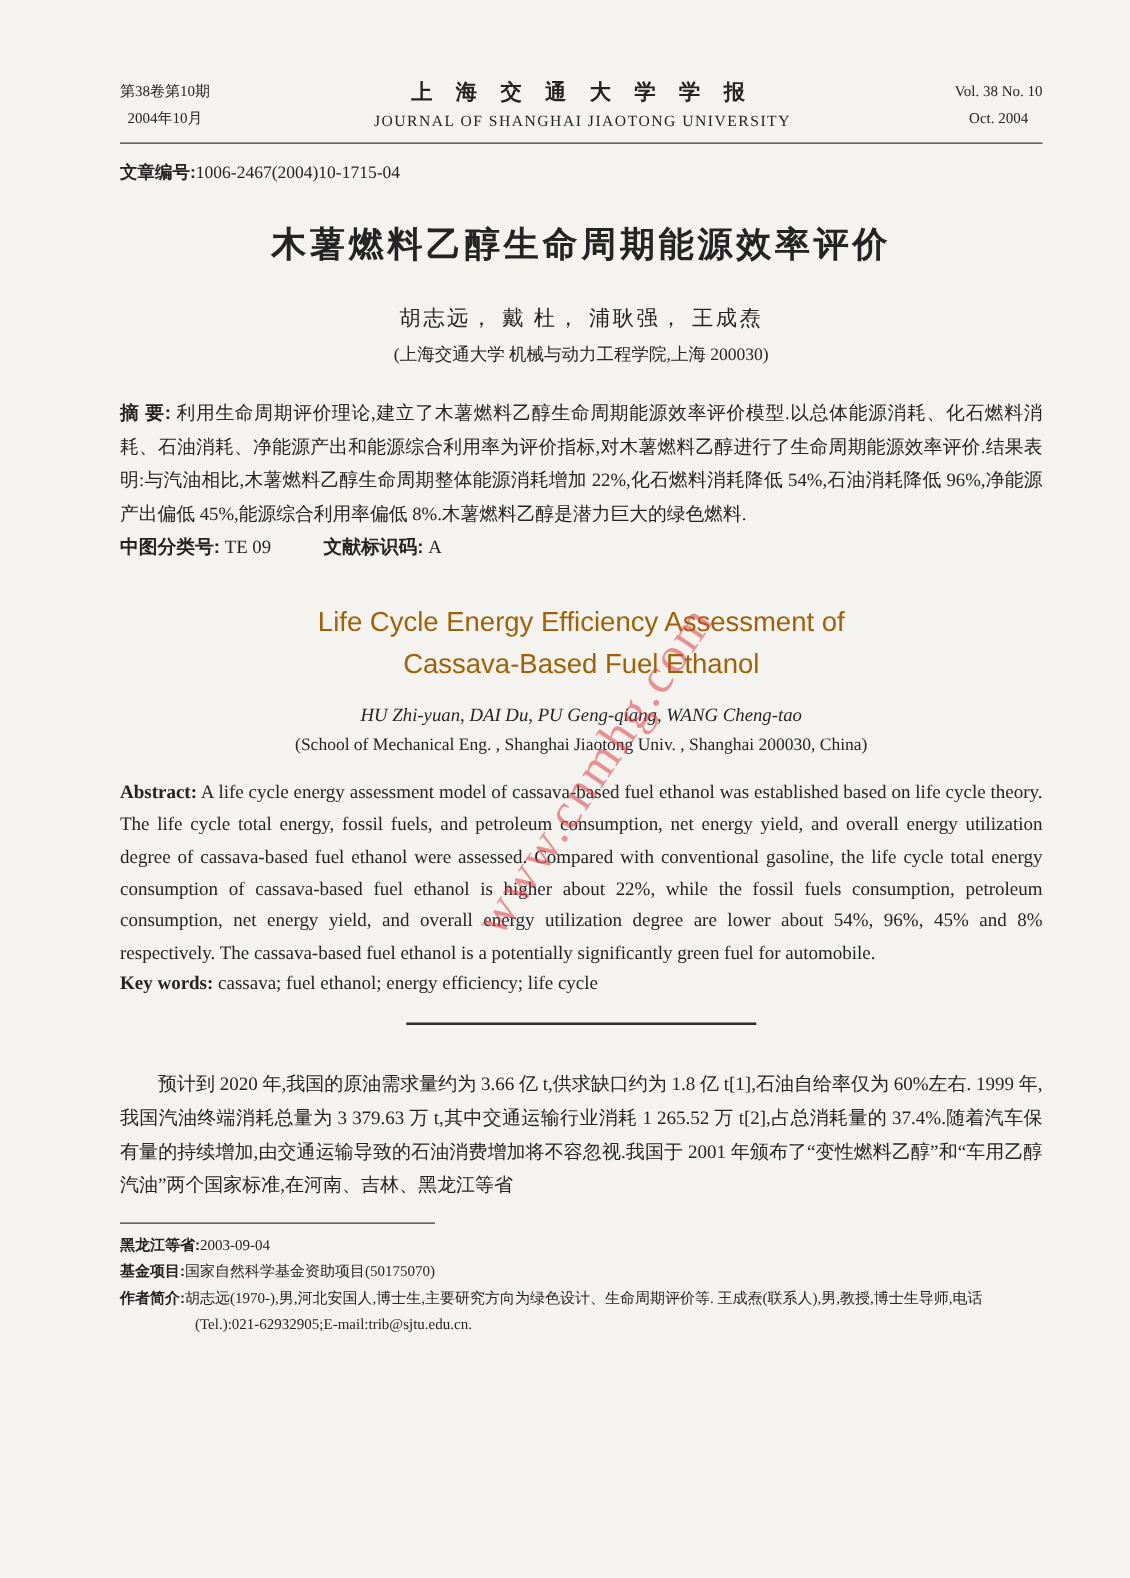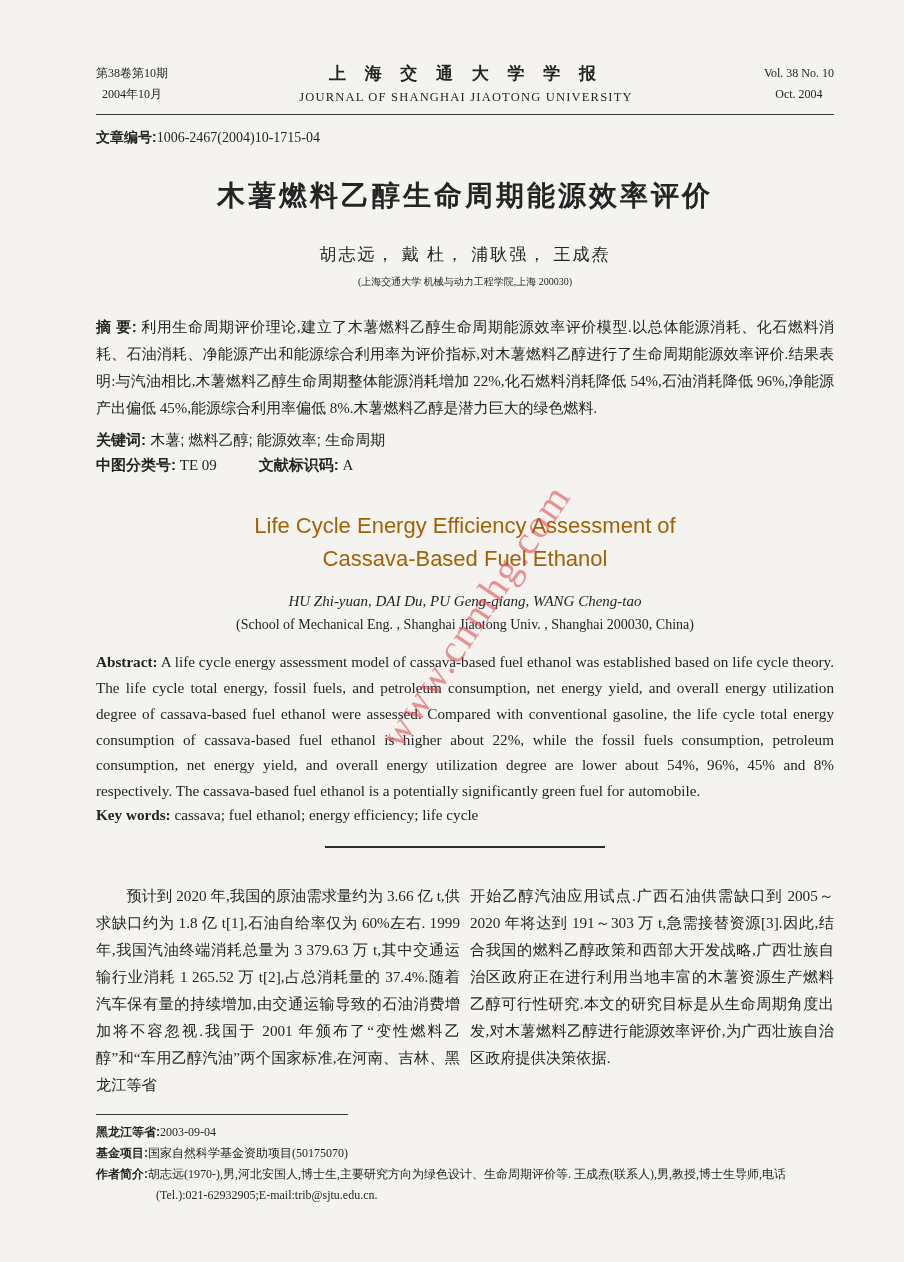--- a/index.html
+++ b/index.html
@@ -22,21 +22,21 @@
                 font-family:"Liberation Sans","DejaVu Sans",sans-serif;text-align:center; }
   .journal-en { font-size:12.5px; letter-spacing:1.2px; margin-top:5px; }
   .rule { border:none; border-top:1.5px solid #3a3a3a; margin:9px 0 0 0; }
   
   .article-id { margin-top:14px; font-size:14px; }
   .heiti { font-family:"Liberation Sans","DejaVu Sans",sans-serif; font-weight:bold; }
   
   .title-cn { margin-top:30px; text-align:center; font-size:28px; font-weight:bold;
               letter-spacing:3px; font-family:"Liberation Sans","DejaVu Sans",sans-serif; }
   .authors-cn { margin-top:28px; text-align:center; font-size:17px; letter-spacing:2px; }
-  .affil-cn { margin-top:9px; text-align:center; font-size:10px; }
+  .affil-cn { margin-top:9px; text-align:center; font-size:14px; }
   
   .abs-cn { margin-top:24px; font-size:15px; line-height:1.8; text-align:justify; }
   .kw-line { margin-top:4px; font-size:15px; line-height:1.8; }
   .clc-line { margin-top:2px; font-size:15px; }
   .clc-gap { display:inline-block; width:42px; }
   
   .title-en { margin-top:34px; text-align:center; font-size:22px; line-height:1.5;
               color:#a16207; font-family:"Liberation Sans","DejaVu Sans",sans-serif; }
   .authors-en { margin-top:18px; text-align:center; font-style:italic; font-size:15px; }
   .affil-en { margin-top:7px; text-align:center; font-size:14px; }
@@ -89,23 +89,20 @@
   </div>
 
   <h1 class="title-cn" style="margin-bottom:0;">木薯燃料乙醇生命周期能源效率评价</h1>
   <div class="authors-cn">胡志远，  戴  杜，  浦耿强，  王成焘</div>
   <div class="affil-cn">(上海交通大学 机械与动力工程学院,上海 200030)</div>
 
   <p class="abs-cn" style="margin-bottom:0;">
     <span class="heiti">摘  要:</span>
     <span>利用生命周期评价理论,建立了木薯燃料乙醇生命周期能源效率评价模型.以总体能源消耗、化石燃料消耗、石油消耗、净能源产出和能源综合利用率为评价指标,对木薯燃料乙醇进行了生命周期能源效率评价.结果表明:与汽油相比,木薯燃料乙醇生命周期整体能源消耗增加 22%,化石燃料消耗降低 54%,石油消耗降低 96%,净能源产出偏低 45%,能源综合利用率偏低 8%.木薯燃料乙醇是潜力巨大的绿色燃料.</span>
   </p>
-  <div class="kw-line">
-    <span class="heiti">关键词:</span><span class="heiti" style="font-weight:normal;"> 木薯; 燃料乙醇; 能源效率; 生命周期</span>
-  </div>
   <div class="clc-line">
     <span class="heiti">中图分类号:</span><span> TE 09</span><span class="clc-gap"></span><span class="heiti">文献标识码:</span><span> A</span>
   </div>
 
   <div class="title-en">
     <div>Life Cycle Energy Efficiency Assessment of</div>
     <div>Cassava-Based Fuel Ethanol</div>
   </div>
   <div class="authors-en">HU Zhi-yuan,   DAI Du,   PU Geng-qiang,   WANG Cheng-tao</div>
   <div class="affil-en">(School of Mechanical Eng. , Shanghai Jiaotong Univ. , Shanghai 200030, China)</div>
@@ -116,23 +113,20 @@
   <div class="kw-en">
     <b>Key words:</b><span> cassava; fuel ethanol; energy efficiency; life cycle</span>
   </div>
 
   <hr class="divider">
 
   <div class="body-cols">
     <div class="col">
       <p class="indent">预计到 2020 年,我国的原油需求量约为 3.66 亿 t,供求缺口约为 1.8 亿 t[1],石油自给率仅为 60%左右. 1999 年,我国汽油终端消耗总量为 3 379.63 万 t,其中交通运输行业消耗 1 265.52 万 t[2],占总消耗量的 37.4%.随着汽车保有量的持续增加,由交通运输导致的石油消费增加将不容忽视.我国于 2001 年颁布了“变性燃料乙醇”和“车用乙醇汽油”两个国家标准,在河南、吉林、黑龙江等省</p>
     </div>
-    <div class="col">
-      <p>开始乙醇汽油应用试点.广西石油供需缺口到 2005～2020 年将达到 191～303 万 t,急需接替资源[3].因此,结合我国的燃料乙醇政策和西部大开发战略,广西壮族自治区政府正在进行利用当地丰富的木薯资源生产燃料乙醇可行性研究.本文的研究目标是从生命周期角度出发,对木薯燃料乙醇进行能源效率评价,为广西壮族自治区政府提供决策依据.</p>
-    </div>
   </div>
 
   <hr class="foot-rule">
   <div class="footnote">
     <p>
       <span class="heiti">黑龙江等省:</span><span>2003-09-04</span>
     </p>
     <p>
       <span class="heiti">基金项目:</span><span>国家自然科学基金资助项目(50175070)</span>
     </p>

